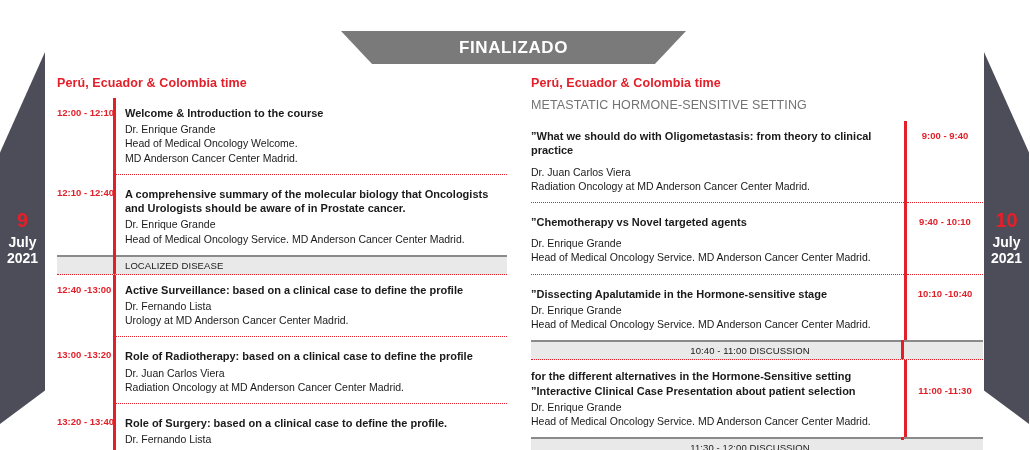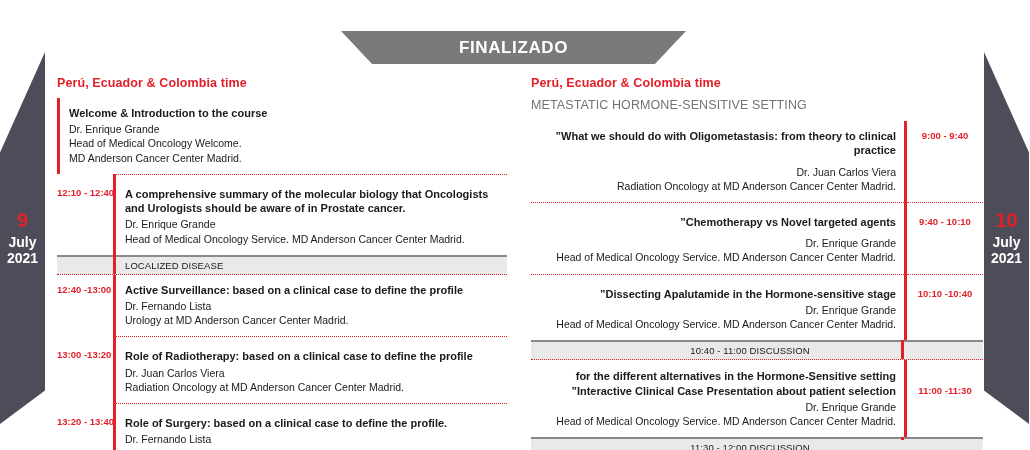--- a/index.html
+++ b/index.html
@@ -77,21 +77,21 @@
     text-align: right;
     padding-top: 9px;
     padding-right: 6px;
     white-space: nowrap;
   }
   .rail { flex: 0 0 3px; background: #e3202a; }
   .body-cell { flex: 1; padding: 8px 0 9px 9px; }
 
   
   .row-r { position: relative; display: flex; }
-  .body-cell-r { flex: 1; padding: 8px 8px 9px 8px; text-align: right; }
+  .body-cell-r { flex: 1; padding: 8px 8px 9px 8px; }
   .rail-r { flex: 0 0 3px; background: #e3202a; }
   .time-cell-r {
     width: 76px; flex: 0 0 76px;
     color: #e3202a;
     font-size: 9.5px; font-weight: bold;
     text-align: center;
     padding-top: 9px;
     white-space: nowrap;
   }
 
@@ -146,20 +146,21 @@
     <span class="date-day">10</span>
     <span class="date-month">July</span>
     <span class="date-year">2021</span>
   </div>
 
   <div class="col col-left">
 
     <div class="tz-head">Perú, Ecuador &amp; Colombia time</div>
 
     <div class="row">
+      <div class="time-cell">12:00 - 12:10</div>
       <div class="rail"></div>
       <div class="body-cell">
         <div class="ttl">Welcome &amp; Introduction to the course</div>
         <div class="spk">Dr. Enrique Grande</div>
         <div class="aff">Head of Medical Oncology Welcome.</div>
         <div class="aff">MD Anderson Cancer Center Madrid.</div>
       </div>
     </div>
 
     <div class="row">

